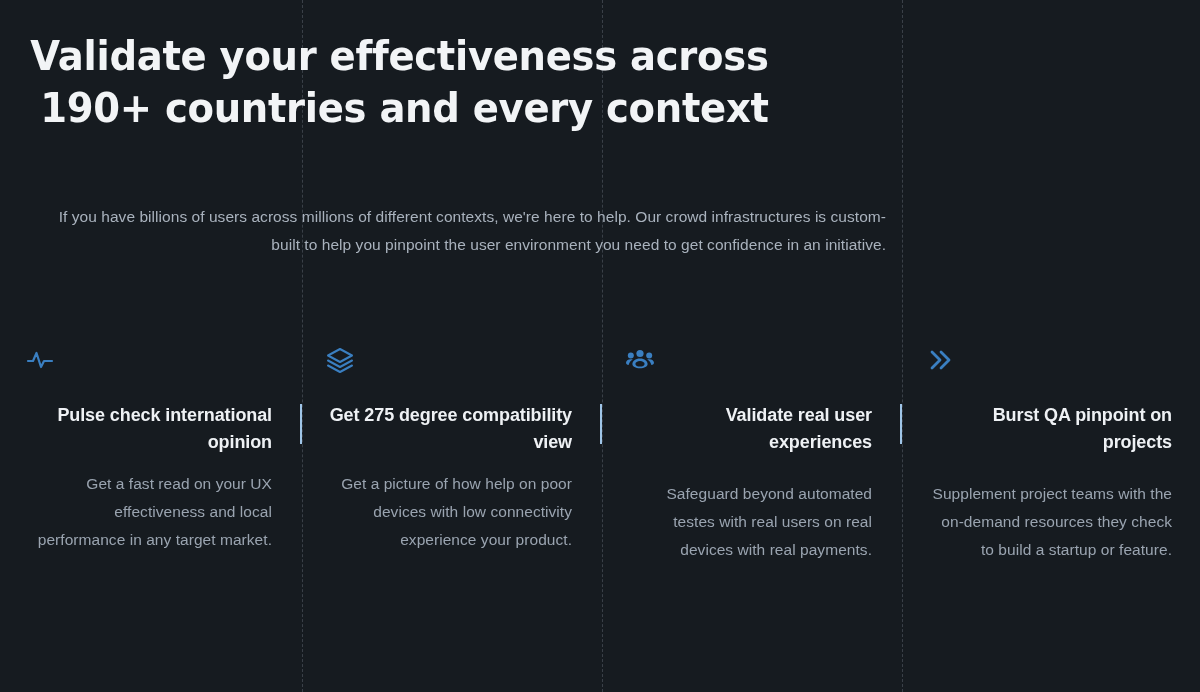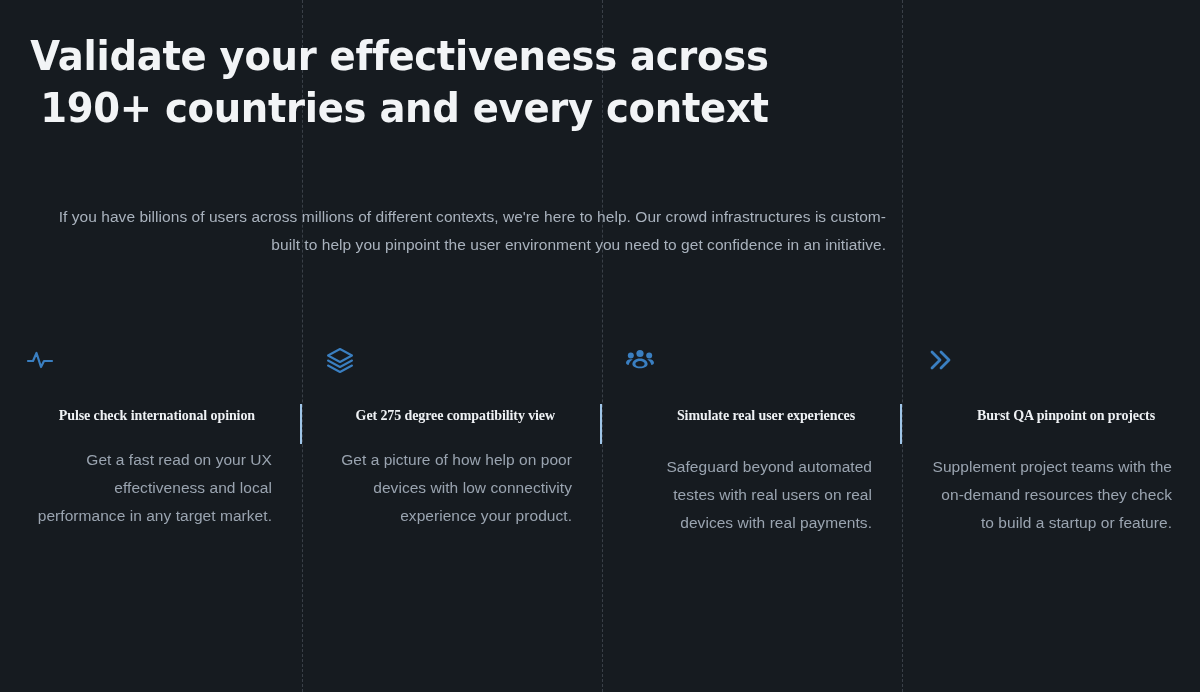--- a/index.html
+++ b/index.html
@@ -101,23 +101,23 @@
   .accent-bar {
     position: absolute;
     left: -26px;
     top: 2px;
     width: 2px;
     height: 40px;
     background: #9fc5e8;
   }
 
   .feature-title {
-    margin: 17px;
-    font-family: Liberation Serif, serif;
-    font-size: 14px;
+    margin: 0;
+    font-family: Liberation Sans, sans-serif;
+    font-size: 18px;
     font-weight: 700;
     line-height: 27px;
     color: #eef1f4;
     letter-spacing: -0.1px;
   }
 
   .feature-body {
     margin: 14px 0 0 0;
     font-size: 15.5px;
     line-height: 28px;
@@ -177,21 +177,21 @@
           <circle cx="14" cy="7.5" r="3.6"></circle>
           <circle cx="4.8" cy="9.5" r="3"></circle>
           <circle cx="23.2" cy="9.5" r="3"></circle>
           <path d="M14 12.4c-4.6 0-7.6 2.6-7.6 5.6 0 2.6 3.2 4.2 7.6 4.2s7.6-1.6 7.6-4.2c0-3-3-5.6-7.6-5.6zm0 2.6c2.6 0 4.6 1.4 4.6 3s-2 2.6-4.6 2.6-4.6-1-4.6-2.6 2-3 4.6-3z"></path>
           <path d="M4.6 13.2c-2.6 0-4.6 1.6-4.6 3.6 0 1.1 1 1.9 2.6 2.3.5-2.4 2-4.4 4.2-5.6-.7-.2-1.4-.3-2.2-.3z"></path>
           <path d="M23.4 13.2c-.8 0-1.5.1-2.2.3 2.2 1.2 3.7 3.2 4.2 5.6 1.6-.4 2.6-1.2 2.6-2.3 0-2-2-3.6-4.6-3.6z"></path>
         </svg>
       </span>
       <div class="title-wrap">
         <span class="accent-bar"></span>
-        <h3 class="feature-title">Simulate real user experiences</h3>
+        <h3 class="feature-title">Validate real user experiences</h3>
       </div>
       <p class="feature-body tight">Safeguard beyond automated testes with real users on real devices with real payments.</p>
     </div>
 
     <div class="feature has-bar">
       <span class="feature-icon">
         <svg width="28" height="28" viewBox="0 0 28 28" fill="none" stroke="currentColor" stroke-width="2.8" stroke-linecap="round" stroke-linejoin="round">
           <path d="M6 6 L14 14 L6 22"></path>
           <path d="M15 6 L23 14 L15 22"></path>
         </svg>

